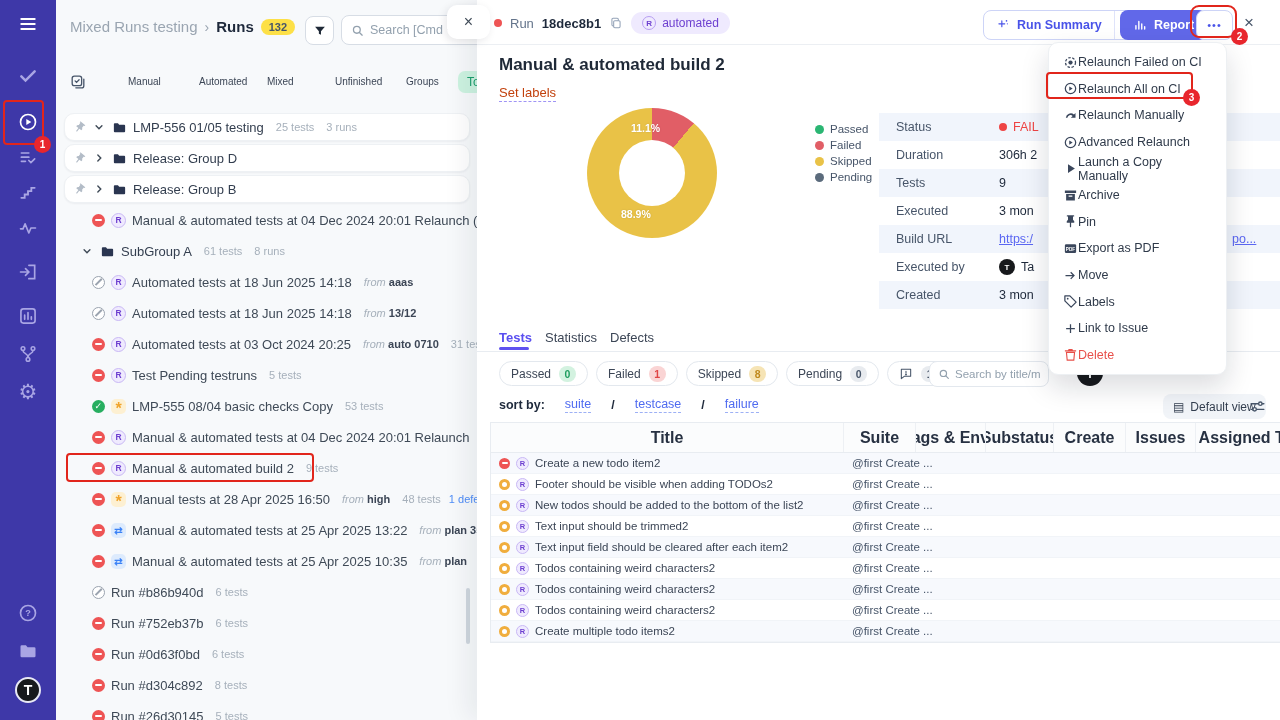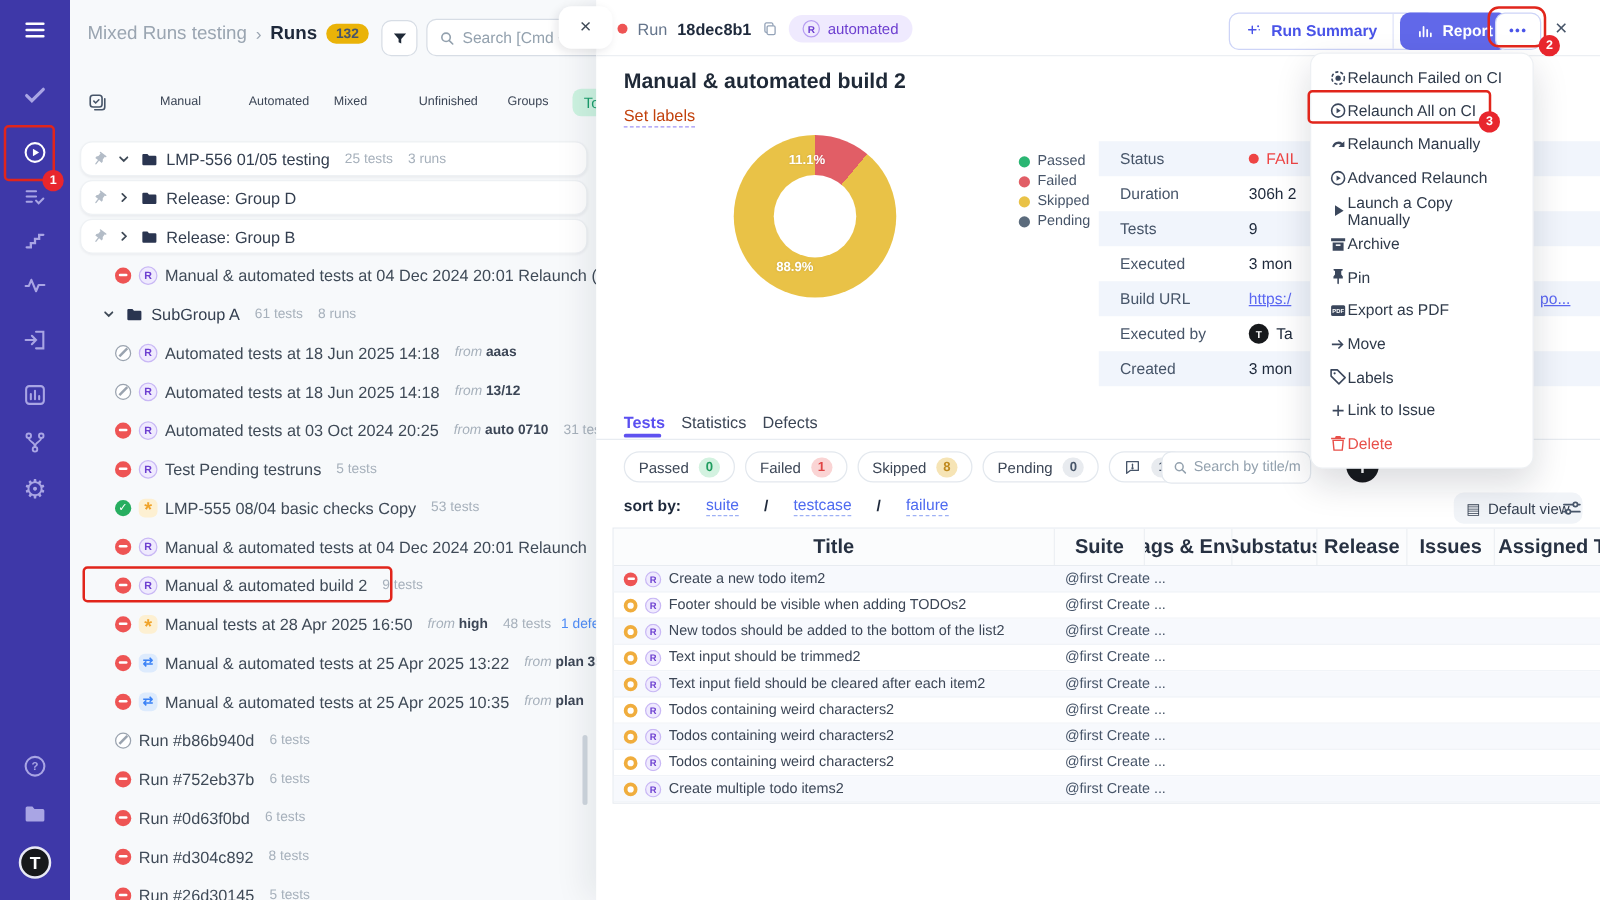--- a/index.html
+++ b/index.html
@@ -14,21 +14,21 @@
 .sb-ic.active{color:#fff}
 .gear-glyph{font-size:21px;line-height:1}
 .sb-avatar{position:absolute;left:15px;width:26px;height:26px;border-radius:50%;background:#17191c;color:#fff;display:flex;align-items:center;justify-content:center;font-weight:bold;font-size:14px;border:2px solid #e8e9f5}
 
 
 .lp{position:absolute;left:56px;top:0;width:421px;height:720px;background:#f7f9fb;overflow:hidden}
 .lp-head{position:absolute;left:14px;top:18px;display:flex;align-items:center;gap:7px;white-space:nowrap}
 .crumb-proj{color:#9aa5b1;font-size:15px}
 .crumb-sep{color:#9aa5b1;font-size:14px}
 .crumb-page{color:#1e293b;font-weight:bold;font-size:15px}
-.count-badge{background:#eab308;border-radius:9px;padding:2px 8px;font-size:11px;font-weight:bold;color:#475569}
+.count-badge{background:#fde047;border-radius:9px;padding:2px 8px;font-size:11px;font-weight:bold;color:#475569}
 .filter-btn{position:absolute;left:249px;top:16px;width:29px;height:29px;border:1px solid #d7dde5;border-radius:8px;background:#fff;display:flex;align-items:center;justify-content:center;color:#1f2937;cursor:pointer}
 .filter-btn svg{width:14px;height:14px}
 .search-box{position:absolute;left:285px;top:15px;width:150px;height:30px;border:1px solid #d7dde5;border-radius:8px;background:#fff;display:flex;align-items:center;gap:6px;padding:0 9px;color:#93a1ae}
 .search-box svg{width:13px;height:13px;flex:none}
 .search-box input{border:0;outline:0;background:transparent;font:inherit;font-size:12.5px;color:#51606e;width:100%}
 .search-box input::placeholder{color:#93a1ae}
 .lp-tab{position:absolute;top:76px;font-size:10px;color:#3c4656;cursor:pointer;white-space:nowrap}
 .lp-tab.ic{color:#475569}
 .lp-tab.ic svg{width:16px;height:16px}
 .today-pill{position:absolute;left:402px;top:71px;background:#cdf3e1;color:#1a9e6c;font-size:12px;padding:4px 9px;border-radius:7px}
@@ -591,21 +591,21 @@
           <circle cx="8" cy="16" r="2.4" fill="#fff"></circle>
         </svg>
       </div>
 
     <div class="tbl">
       <div class="thead">
         <div class="th">Title</div>
         <div class="th">Suite</div>
         <div class="th">Tags &amp; Envs</div>
         <div class="th">Substatus</div>
-        <div class="th">Release</div>
+        <div class="th">Create</div>
         <div class="th">Issues</div>
         <div class="th">Assigned To</div>
       </div>
       <div class="trow">
         <div class="tcell">
             <span class="ms fail"></span>
             <span class="ta">R</span>
             <span>Create a new todo item2</span>
           </div>
         <div class="tcell suite">@first Create ...</div>

